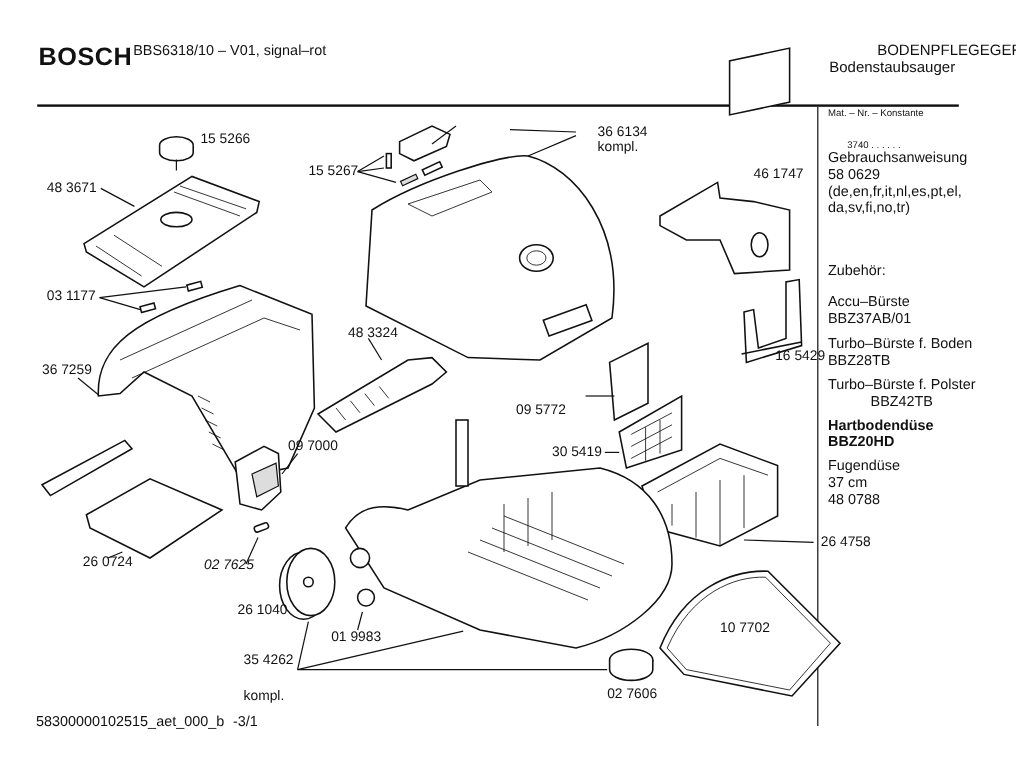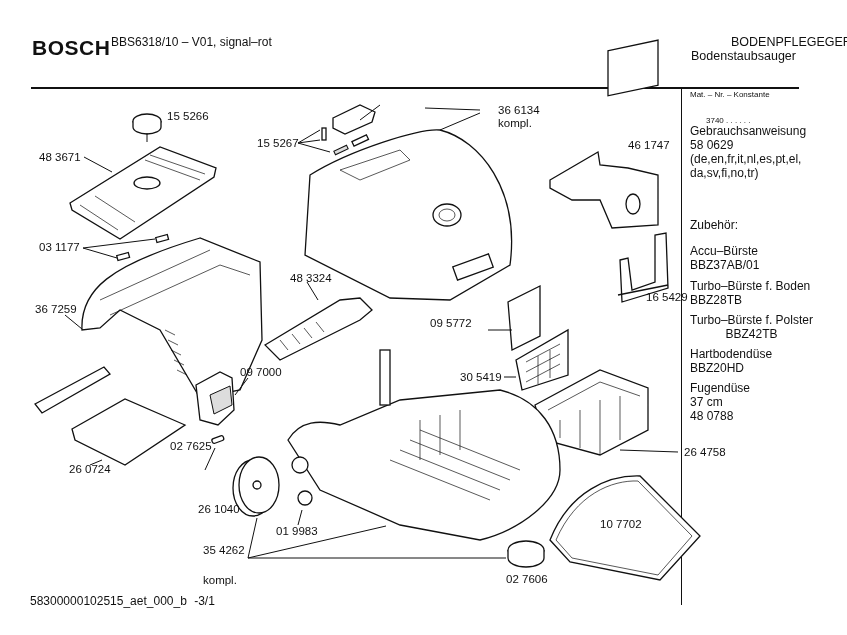--- a/index.html
+++ b/index.html
@@ -49,21 +49,21 @@
   <div>BBZ37AB/01</div>
 </div>
 <div class="abs side" style="top:279px;">
   <div>Turbo–Bürste f. Boden</div>
   <div>BBZ28TB</div>
 </div>
 <div class="abs side" style="top:313px;text-align:center;">
   <div>Turbo–Bürste f. Polster</div>
   <div>BBZ42TB</div>
 </div>
-<div class="abs side" style="top:347px;">
+<div class="abs side" style="top:347px;font-weight:bold;">
   <div>Hartbodendüse</div>
   <div>BBZ20HD</div>
 </div>
 <div class="abs side" style="top:381px;">
   <div>Fugendüse</div>
   <div>37 cm</div>
   <div>48 0788</div>
 </div>
 
 <svg class="drawing" width="847" height="635" viewBox="0 0 847 635">
@@ -205,25 +205,25 @@
 <div class="abs label" style="left:167px; top:110px;">15 5266</div>
 <div class="abs label" style="left:39px; top:151px;">48 3671</div>
 <div class="abs label" style="left:39px; top:241px;">03 1177</div>
 <div class="abs label" style="left:35px; top:303px;">36 7259</div>
 <div class="abs label" style="left:257px; top:137px;">15 5267</div>
 <div class="abs label" style="left:498px; top:104px;">36 6134</div>
 <div class="abs label" style="left:498px; top:117px;">kompl.</div>
 <div class="abs label" style="left:628px; top:139px;">46 1747</div>
 <div class="abs label" style="left:290px; top:272px;">48 3324</div>
 <div class="abs label" style="left:646px; top:291px;">16 5429</div>
-<div class="abs label" style="left:430px; top:317px;">09 5772</div>
+<div class="abs label" style="left:430px; top:336px;">09 5772</div>
 <div class="abs label" style="left:460px; top:371px;">30 5419</div>
 <div class="abs label" style="left:240px; top:366px;text-align:center;">09 7000</div>
 <div class="abs label" style="left:69px; top:463px;text-align:right;">26 0724</div>
-<div class="abs label" style="left:170px; top:440px;">02 7625</div>
+<div class="abs label" style="left:170px; top:465px;font-style:italic;">02 7625</div>
 <div class="abs label" style="left:684px; top:446px;">26 4758</div>
 <div class="abs label" style="left:198px; top:503px;">26 1040</div>
 <div class="abs label" style="left:276px; top:525px;">01 9983</div>
 <div class="abs label" style="left:600px; top:518px;">10 7702</div>
 <div class="abs label" style="left:203px; top:530px;margin-top:14px;">35 4262</div>
 <div class="abs label" style="left:203px; top:574px;">kompl.</div>
 <div class="abs label" style="left:506px; top:573px;">02 7606</div>
 
 <div class="abs footer">
   <span>58300000102515_aet_000_b</span>

